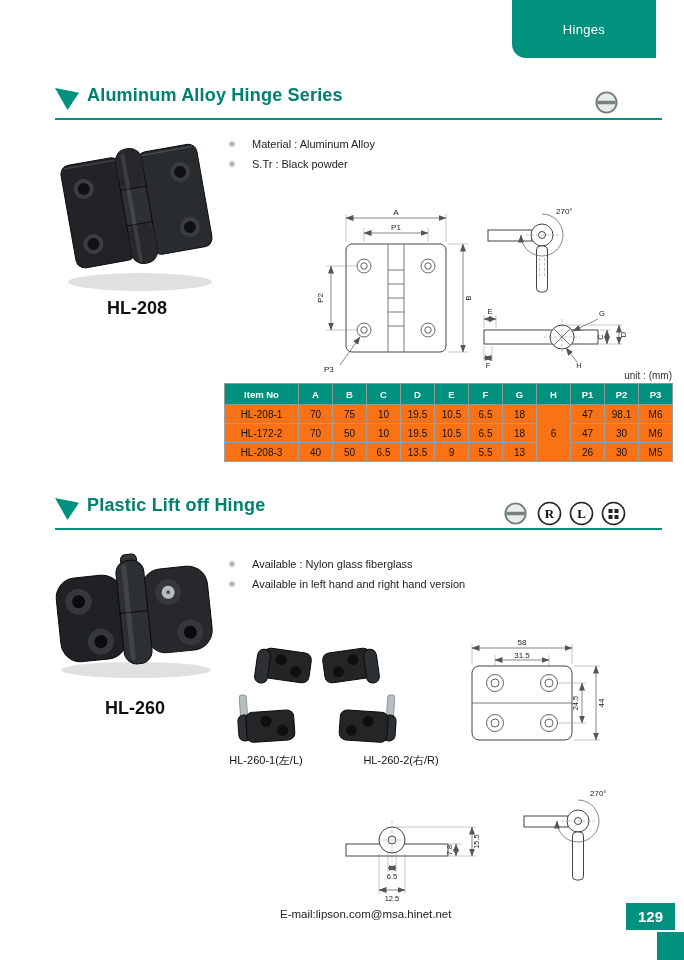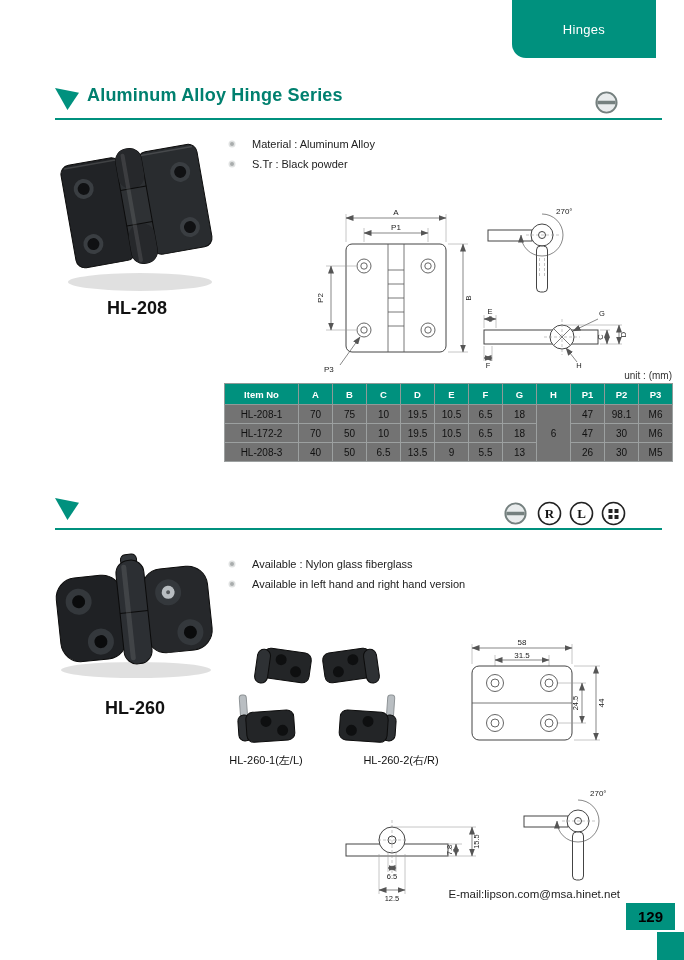--- a/index.html
+++ b/index.html
@@ -21,33 +21,33 @@
 
   .model{position:absolute;font-weight:bold;font-size:18px;text-align:center;color:#111;}
 
   .bullets{position:absolute;margin:0;padding:0;list-style:none;width:432px;}
   .bullets li{display:flex;gap:18px;font-size:11px;line-height:1.5;color:#222;margin-bottom:3px;}
   .bullets .dot{flex:0 0 auto;width:4px;height:4px;border-radius:50%;background:#a9adad;
                 margin-top:6px;box-shadow:0 0 0 1.5px #e0e2e2;}
 
   
   .spec{position:absolute;left:224px;top:383px;border-collapse:collapse;table-layout:fixed;
-        width:448px;background:#737373;}
+        width:448px;background:#f97316;}
   .spec th{background:var(--accent,#00917E);color:#fff;font-size:9.5px;font-weight:bold;
            border:1px solid #8f9a98;height:20px;padding:0;}
   .spec td{border:1px solid #9ca0a0;font-size:10px;color:#111;text-align:center;height:18px;padding:0 4px;}
 
   .unit{position:absolute;font-size:10px;color:#333;text-align:right;}
 
   .variant-label{position:absolute;width:126px;text-align:center;font-size:11px;color:#111;}
 
-  .footer-email{position:absolute;left:280px;top:888px;width:340px;text-align:right;
+  .footer-email{position:absolute;left:280px;top:908px;width:340px;
                 font-size:11.5px;color:#222;}
   .page-num{position:absolute;left:626px;top:903px;width:49px;height:27px;
-            background:var(--accent,#00917E);color:#000000;font-weight:bold;font-size:15px;
+            background:var(--accent,#00917E);color:#ffffff;font-weight:bold;font-size:15px;
             display:flex;align-items:center;justify-content:center;}
   .corner-bar{position:absolute;left:657px;top:932px;width:27px;height:28px;
               background:var(--accent,#00917E);}
 
   
   svg.draw{position:absolute;overflow:visible;}
   svg.draw text{font-family:"Liberation Sans",sans-serif;}
   .ol{fill:#fff;stroke:#444;stroke-width:1;}
   .ol2{fill:#fff;stroke:#555;stroke-width:.9;}
   .edge{stroke:#555;stroke-width:.8;fill:none;}
@@ -271,20 +271,21 @@
         <td>5.5</td>
         <td>13</td>
         <td>26</td>
         <td>30</td>
         <td>M5</td>
       </tr>
     </tbody>
   </table>
 
   <div class="sec-tri" style="left:55px;top:498px;"></div>
+  <div class="sec-title" style="left:87px;top:495px;">Plastic Lift off Hinge</div>
   <div class="sec-rule" style="top:528px;"></div>
 
   <svg class="icon-badge" style="left:503px;top:501px;" viewBox="0 0 26 26">
     <circle cx="13" cy="13" r="10.5" fill="#e9eced" stroke="#75807f" stroke-width="2"></circle>
     <rect x="3.5" y="11.3" width="19" height="3.4" rx="1" fill="#75807f"></rect>
   </svg>
   <svg class="icon-badge" style="left:537px;top:501px;" viewBox="0 0 25 25">
     <circle cx="12.5" cy="12.5" r="11" fill="#fff" stroke="#222" stroke-width="1.6"></circle>
     <text x="12.5" y="17" text-anchor="middle" font-size="13" font-weight="bold" style="font-family:'Liberation Serif',serif" fill="#111">R</text>
   </svg>

